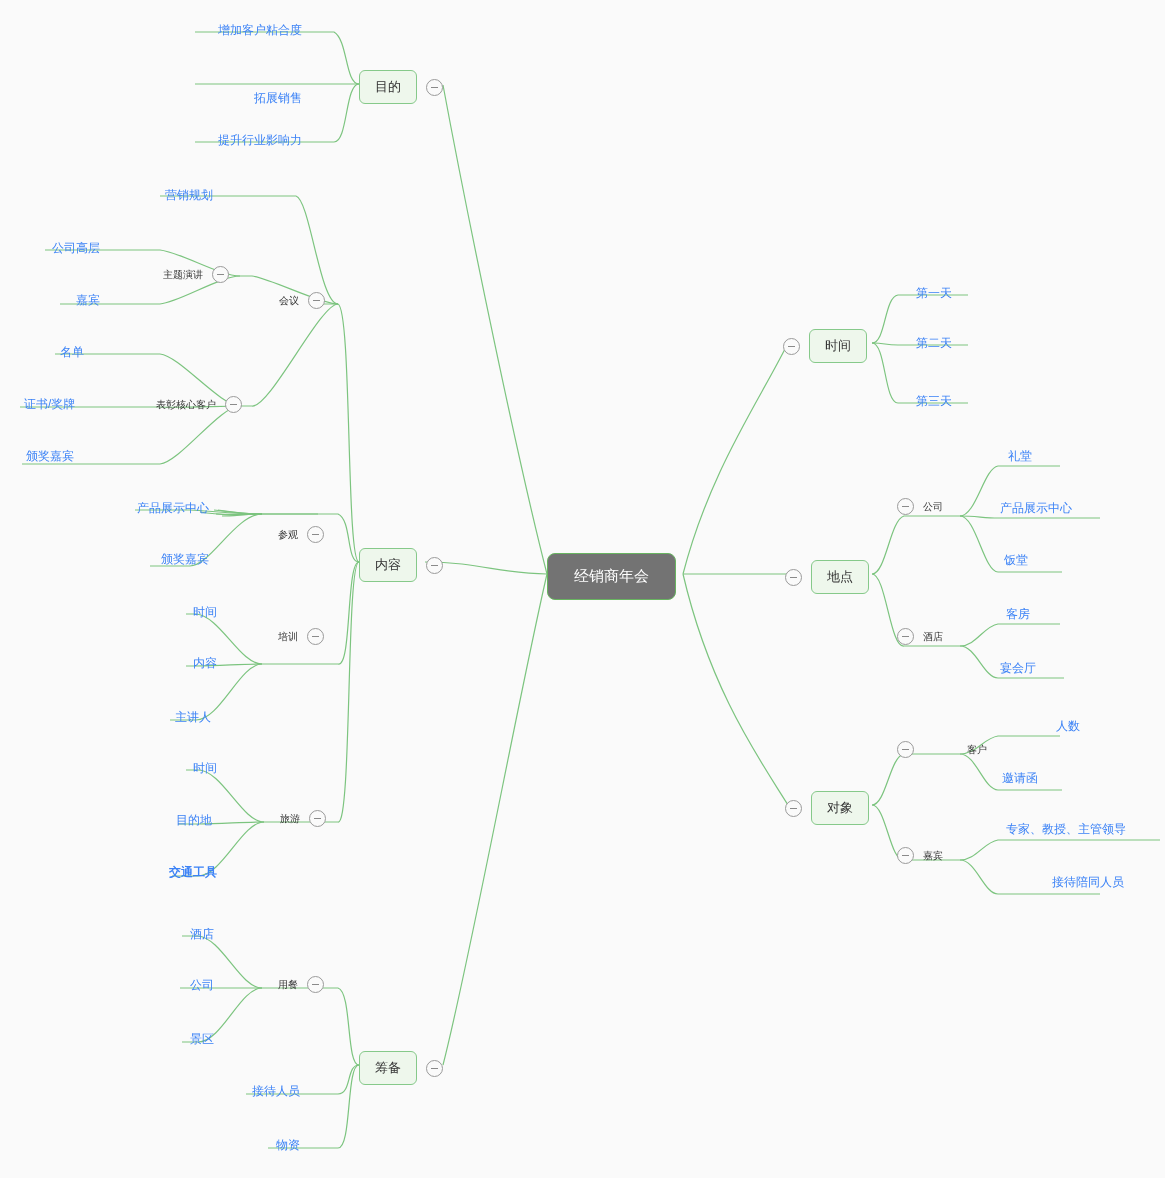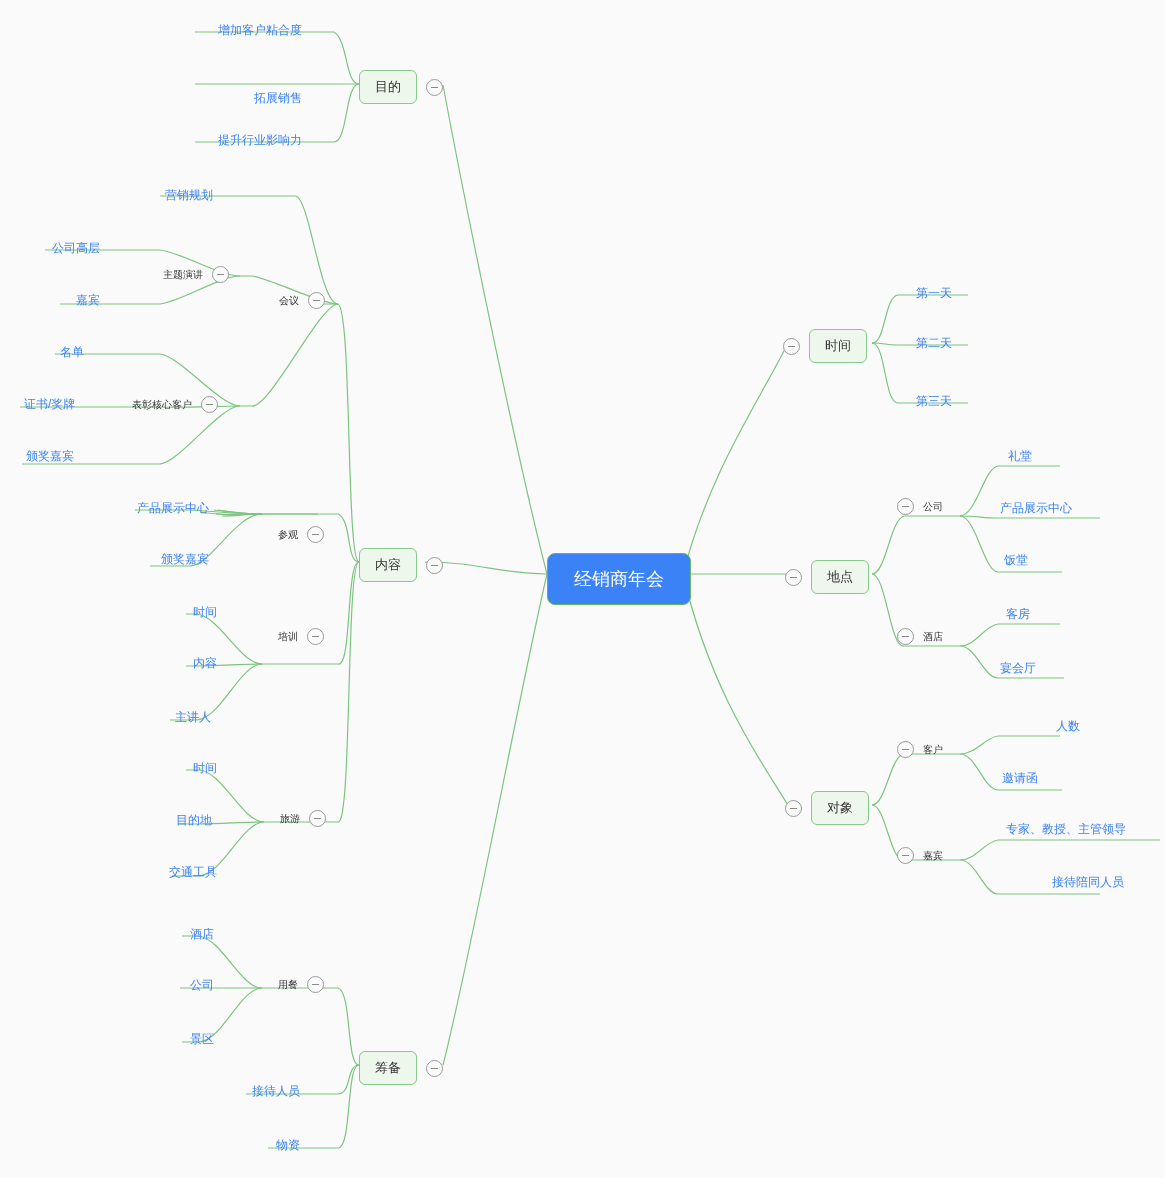--- a/index.html
+++ b/index.html
@@ -11,22 +11,22 @@
     position:relative;
   }
   #canvas{position:absolute;left:0;top:0;width:1165px;height:1178px;}
   #links{position:absolute;left:0;top:0;width:1165px;height:1178px;pointer-events:none;}
   #links path{fill:none;stroke:#7cc47f;stroke-width:1.2;}
 
   .node{position:absolute;display:flex;align-items:center;white-space:nowrap;}
 
   
   .root{
-    background:#3b82f6;border:1px solid #68b460;border-radius:8px;
-    color:#ffffff;font-size:18px;padding:13px 26px;
+    background:#737373;border:1px solid #68b460;border-radius:8px;
+    color:#ffffff;font-size:15px;padding:13px 26px;
     box-shadow:0 0 0 0 rgba(0,0,0,0);
   }
   
   .lvl1{
     background:#eef7ec;border:1px solid #86c98a;border-radius:6px;
     color:#333333;font-size:13px;padding:7px 15px;
   }
   
   .lvl2{color:#333333;font-size:10px;}
   
@@ -171,21 +171,21 @@
     <span class="toggle tg-right">
         <i></i>
       </span>
   </div>
   <div class="node leaf" style="left:52px;top:240px;">
     <span>公司高层</span>
   </div>
   <div class="node leaf" style="left:76px;top:292px;">
     <span>嘉宾</span>
   </div>
-  <div class="node" style="left:132px;top:396px;">
+  <div class="node" style="left:156px;top:396px;">
     <span class="lvl2">表彰核心客户</span>
     <span class="toggle tg-right">
         <i></i>
       </span>
   </div>
   <div class="node leaf" style="left:60px;top:344px;">
     <span>名单</span>
   </div>
   <div class="node leaf" style="left:24px;top:396px;">
     <span>证书/奖牌</span>
@@ -228,21 +228,21 @@
     <span class="toggle tg-right">
         <i></i>
       </span>
   </div>
   <div class="node leaf" style="left:193px;top:760px;">
     <span>时间</span>
   </div>
   <div class="node leaf" style="left:176px;top:812px;">
     <span>目的地</span>
   </div>
-  <div class="node leaf" style="left:169px;top:864px;">
+  <div class="node leaf" style="left:169px;top:864px;font-weight:bold;">
     <span>交通工具</span>
   </div>
 
   <div class="node" style="left:359px;top:1051px;">
     <span class="lvl1">筹备</span>
     <span class="toggle tg-right">
         <i></i>
       </span>
   </div>
   <div class="node" style="left:278px;top:976px;">
@@ -316,21 +316,21 @@
   <div class="node leaf" style="left:1000px;top:660px;">
     <span>宴会厅</span>
   </div>
 
   <div class="node" style="left:785px;top:791px;">
     <span class="toggle tg-left">
         <i></i>
       </span>
     <span class="lvl1">对象</span>
   </div>
-  <div class="node" style="left:897px;top:741px;">
+  <div class="node" style="left:897px;top:741px;gap:44px;">
     <span class="toggle tg-left">
         <i></i>
       </span>
     <span class="lvl2">客户</span>
   </div>
   <div class="node leaf" style="left:1008px;top:718px;margin-left:48px;">
     <span>人数</span>
   </div>
   <div class="node leaf" style="left:1002px;top:770px;">
     <span>邀请函</span>

